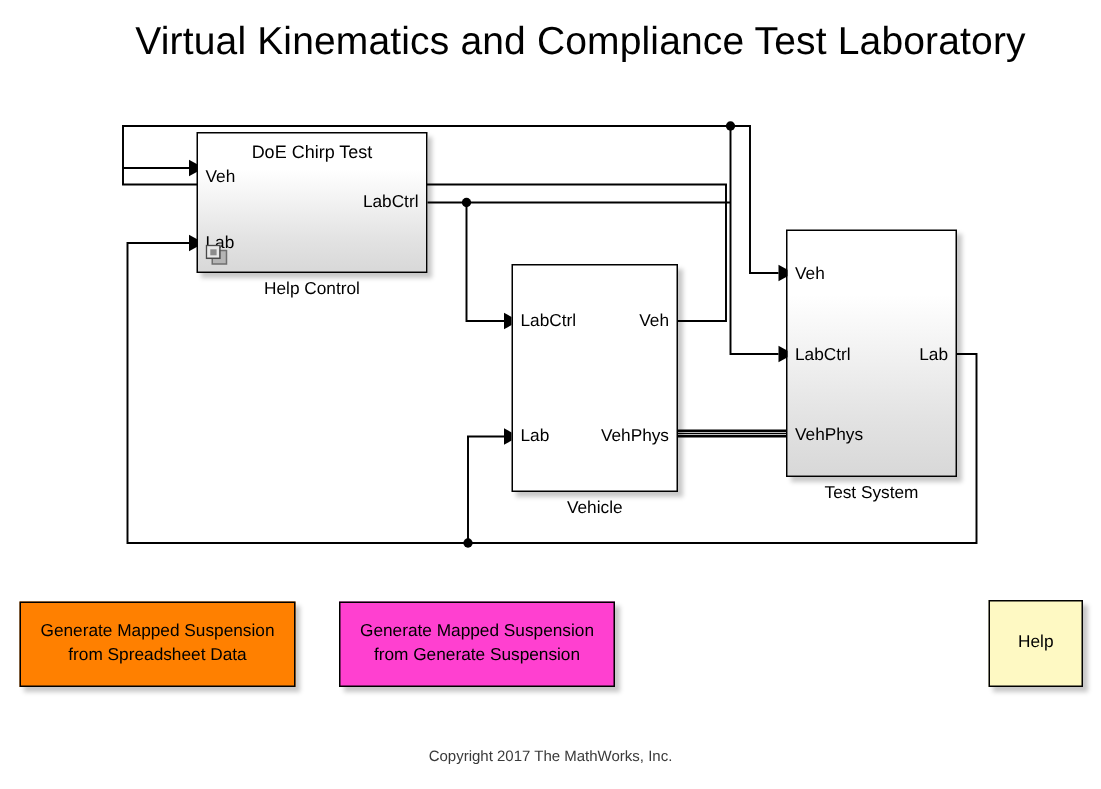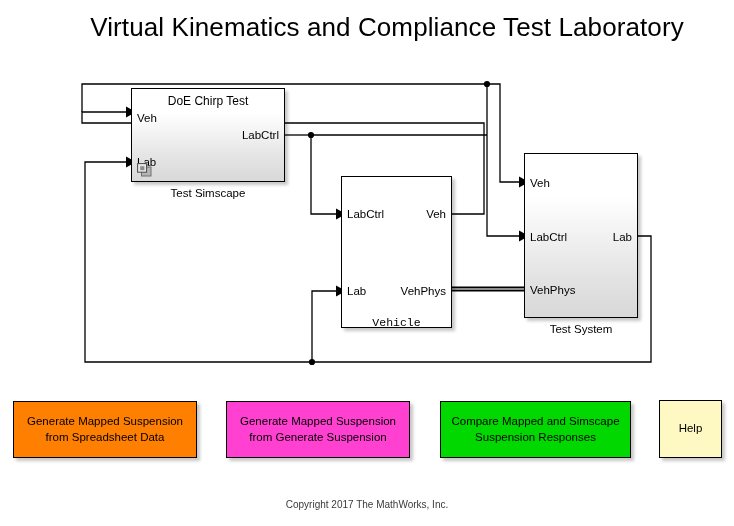--- a/index.html
+++ b/index.html
@@ -178,29 +178,29 @@
     <div class="port-label in" style="top:106px; top:24px;">Veh</div>
     <div class="port-label in" style="top:68px;">Lab</div>
     <div class="port-label out" style="top:41px;">LabCtrl</div>
 
     <svg class="subsys-icon" style="left:5px; top:74px;" viewBox="0 0 15 14" xmlns="http://www.w3.org/2000/svg">
       <rect x="4.5" y="4.0" width="9.5" height="9.0" fill="#b5b5b5" stroke="#6f6f6f" stroke-width="1"></rect>
       <rect x="0.6" y="0.6" width="9.0" height="8.6" fill="#e8e8e8" stroke="#4a4a4a" stroke-width="1"></rect>
       <rect x="3.2" y="3.2" width="4.2" height="4.0" fill="#8c8c8c" stroke="none"></rect>
     </svg>
   </div>
-  <div class="blk-caption" style="left:131px; top:187px; width:154px;">Test Simscape</div>
+  <div class="blk-caption" style="left:131px; top:187px; width:154px;">Help Control</div>
 
   <div class="blk" style="left:341px; top:176px; width:111px; height:152px;">
     <div class="port-label in" style="top:32px;">LabCtrl</div>
     <div class="port-label in" style="top:109px;">Lab</div>
     <div class="port-label out" style="top:32px;">Veh</div>
     <div class="port-label out" style="top:109px;">VehPhys</div>
   </div>
-  <div class="blk-caption" style="left:341px; top:316px; width:111px;font-family:Liberation Mono, monospace;">Vehicle</div>
+  <div class="blk-caption" style="left:341px; top:333px; width:111px;">Vehicle</div>
 
   <div class="blk grad" style="left:524px; top:153px; width:114px; height:165px;">
     <div class="port-label in" style="top:24px;">Veh</div>
     <div class="port-label in" style="top:78px;">LabCtrl</div>
     <div class="port-label in" style="top:131px;">VehPhys</div>
     <div class="port-label out" style="top:78px;">Lab</div>
   </div>
   <div class="blk-caption" style="left:524px; top:323px; width:114px;">Test System</div>
 
   <div class="actbtn" style="left:13px; top:401px; width:184px; height:57px; background:#FF8000;">
@@ -210,26 +210,20 @@
     </div>
   </div>
 
   <div class="actbtn" style="left:226px; top:401px; width:184px; height:57px; background:#FF40D0;">
     <div>
       <span>Generate Mapped Suspension</span><br>
       <span>from Generate Suspension</span>
     </div>
   </div>
 
-  <div class="actbtn" style="left:440px; top:401px; width:191px; height:57px; background:#00D800;">
-    <div>
-      <span>Compare Mapped and Simscape</span><br>
-      <span>Suspension Responses</span>
-    </div>
-  </div>
 
   <div class="actbtn" style="left:659px; top:400px; width:63px; height:58px; background:#fef9c3;">
     <div>
       <span>Help</span>
     </div>
   </div>
 
   <div id="copyright">Copyright 2017 The MathWorks, Inc.</div>
 
 </div>

